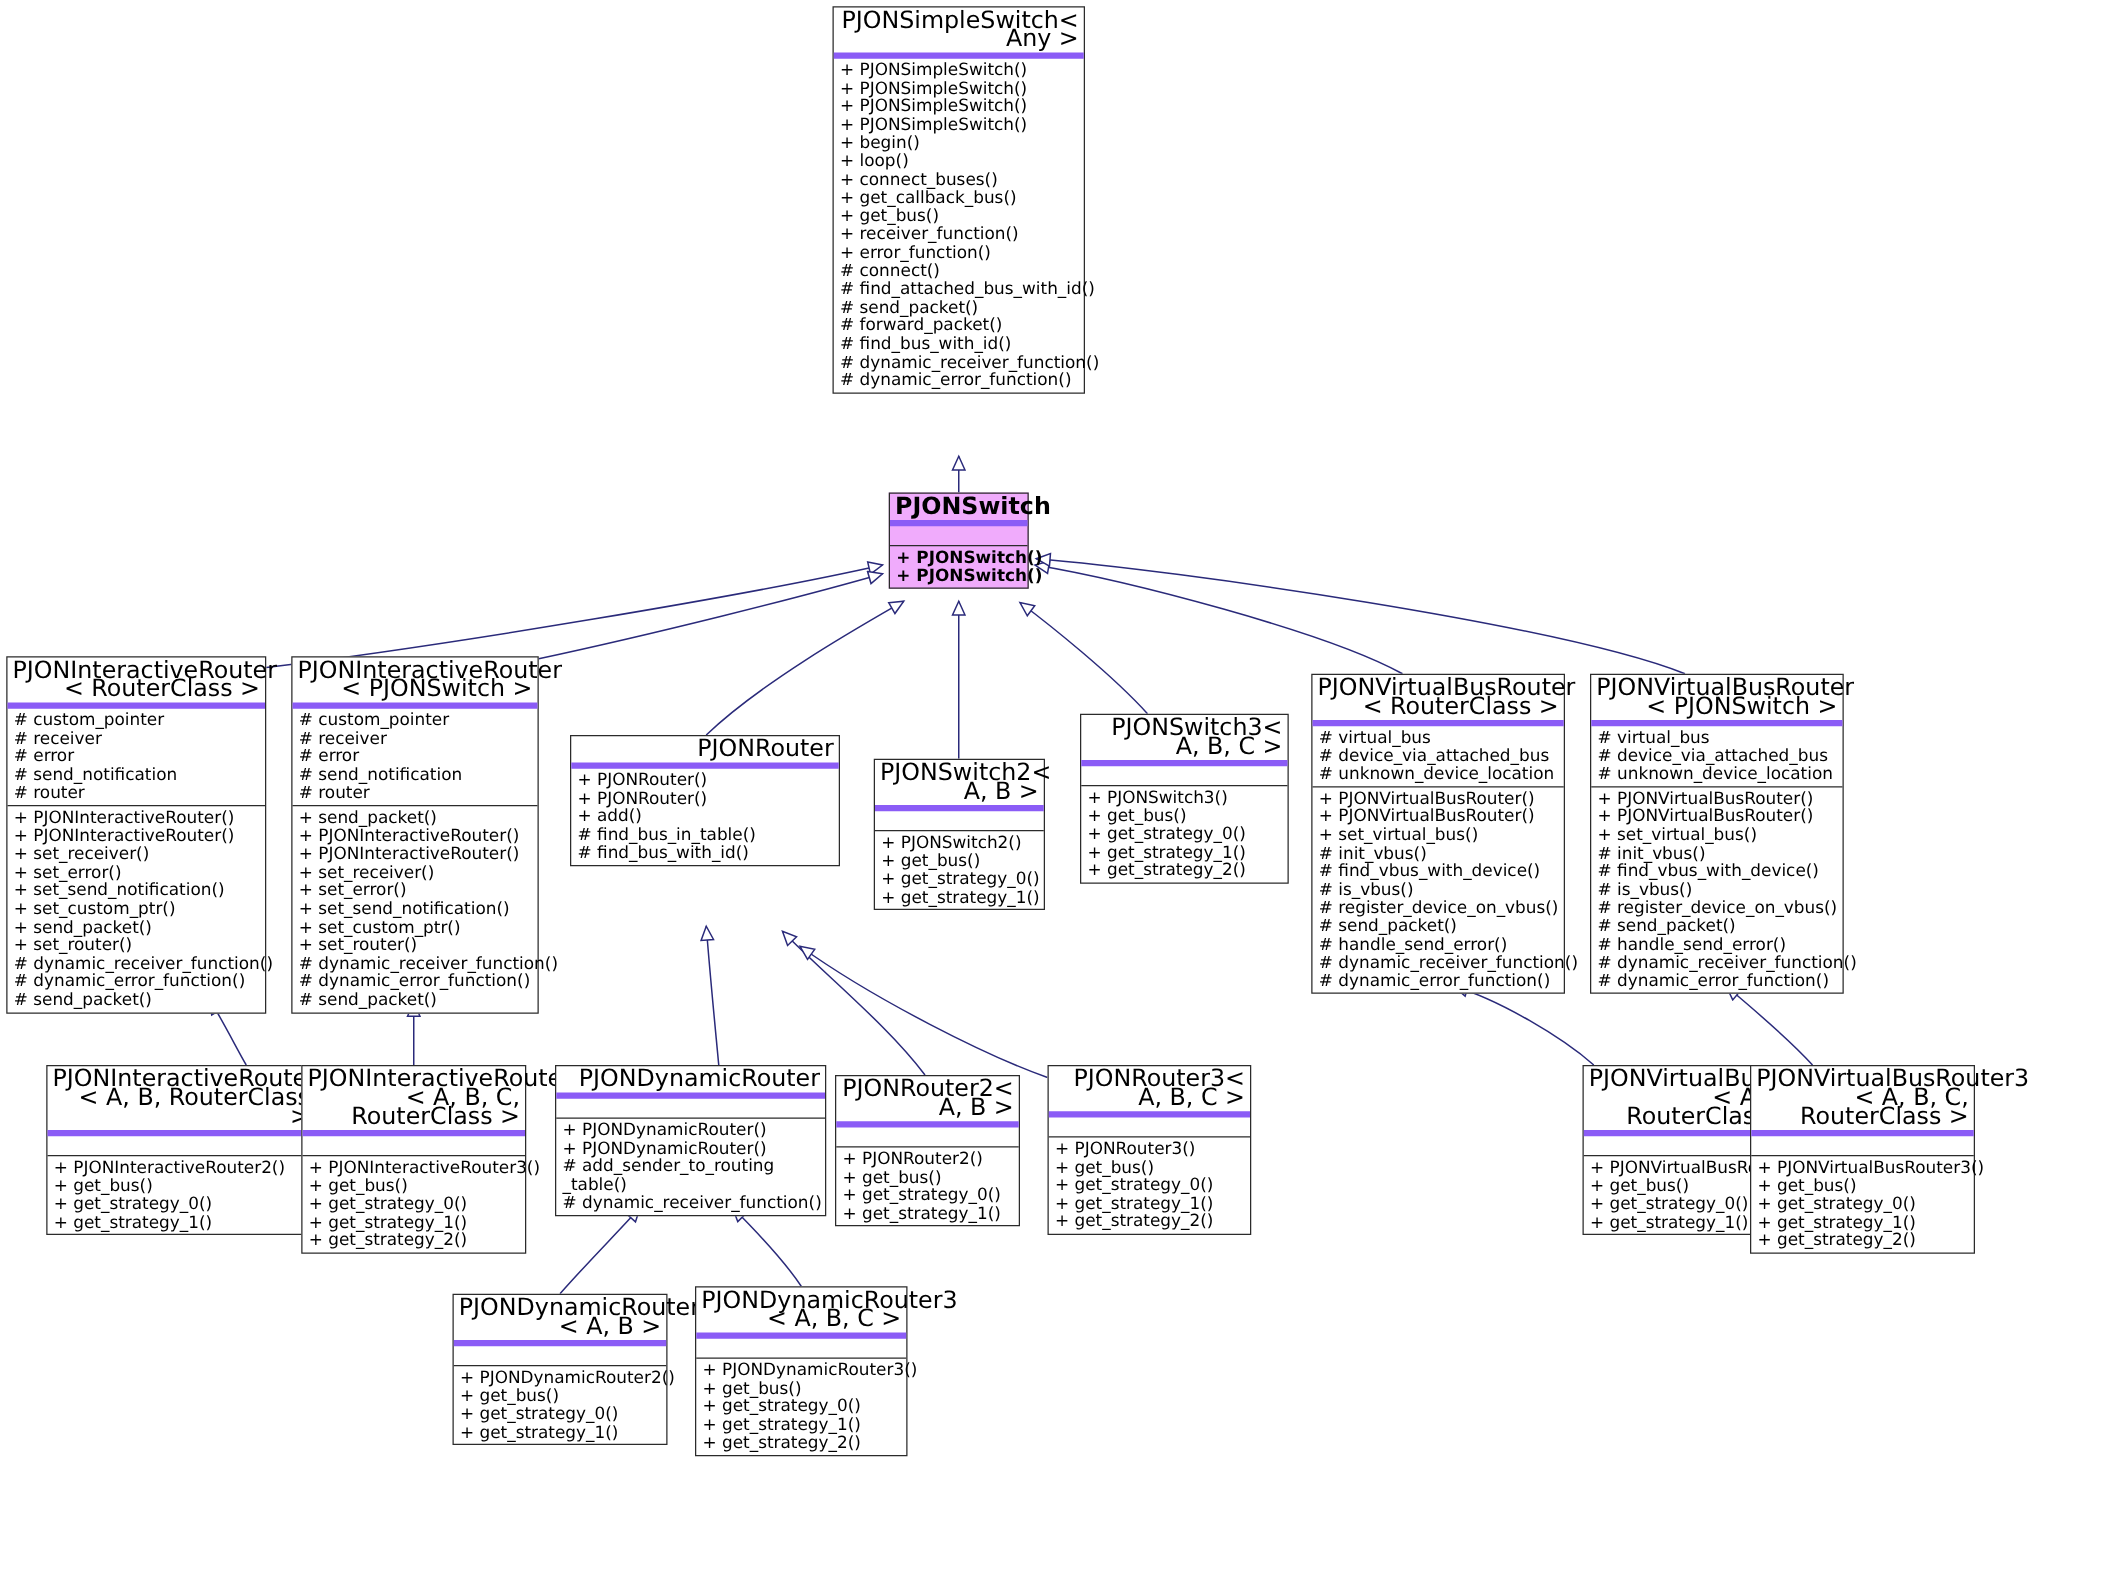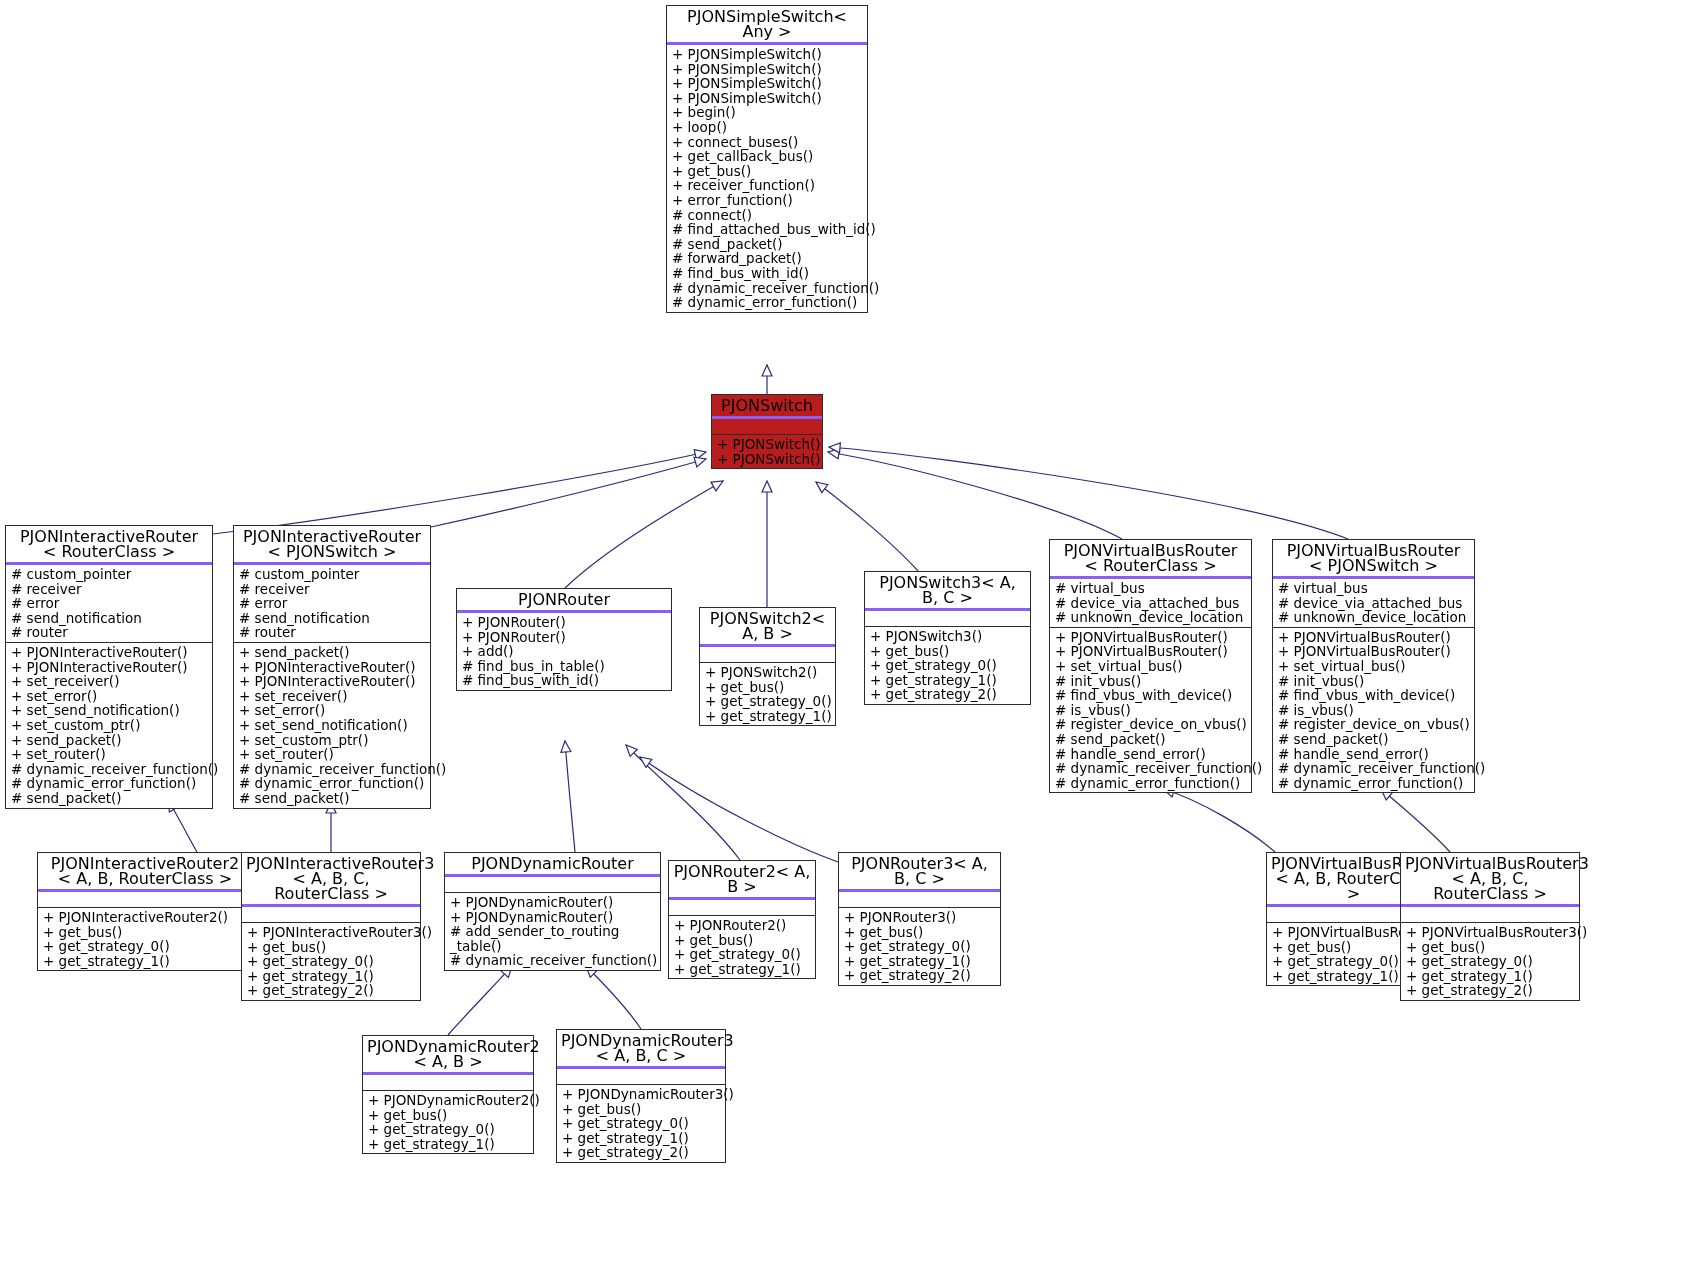--- a/index.html
+++ b/index.html
@@ -28,29 +28,30 @@
     pointer-events: none;
   }
   .uml-class {
     position: absolute;
     box-sizing: border-box;
     border: 1px solid #2b2b2b;
     background: #ffffff;
     z-index: 5;
   }
   .uml-class.highlight {
-    background: #b91c1c;
+    background: #f0abfc;
+    font-weight: bold;
   }
   .uml-title {
-    text-align: center;
-    font-size: 16px;
+    text-align: right;
+    font-size: 19px;
     line-height: 15px;
     color: #000000;
     padding: 3px 4px 3px 4px;
-    border-bottom: 3px solid #8b5cf6;
+    border-bottom: 5px solid #8b5cf6;
     white-space: pre-line;
   }
   .uml-attrs, .uml-ops {
     font-size: 13.5px;
     line-height: 14.6px;
     color: #000000;
     padding: 2px 4px 2px 5px;
   }
   .uml-attrs {
     border-bottom: 1px solid #2b2b2b;

